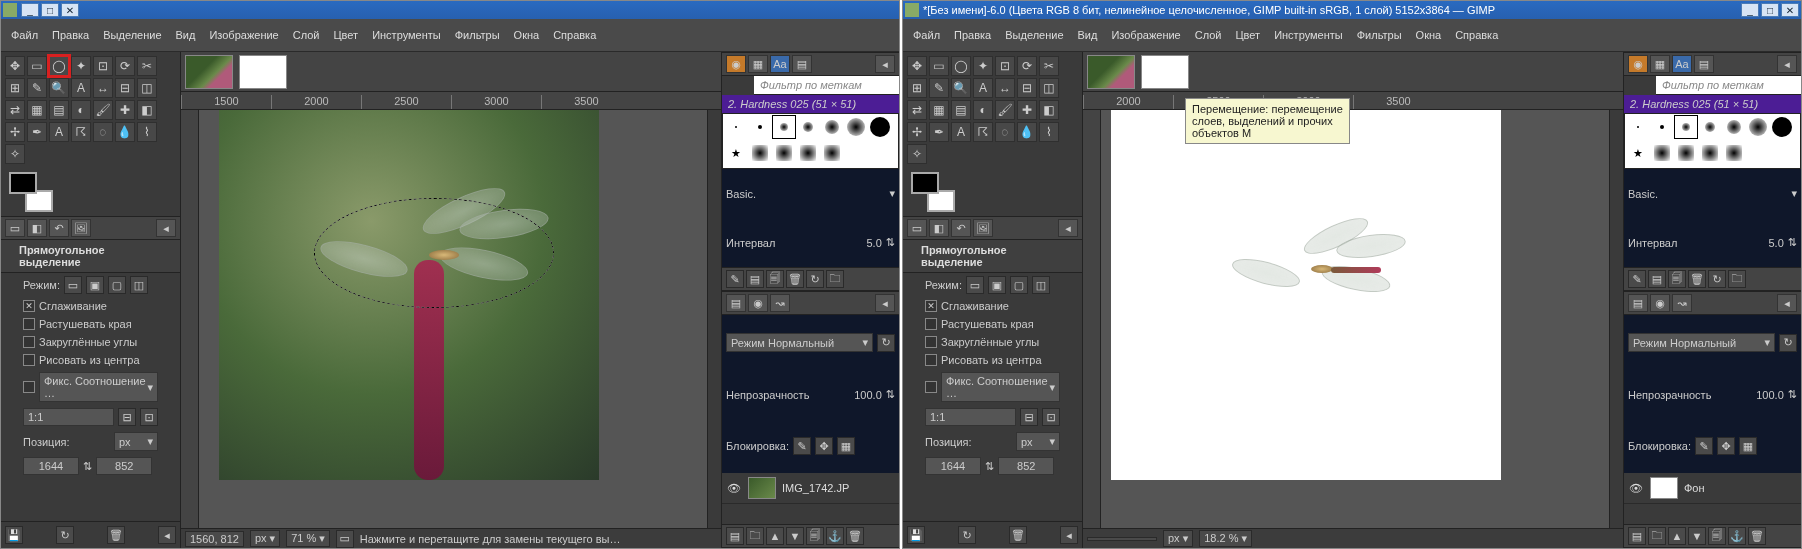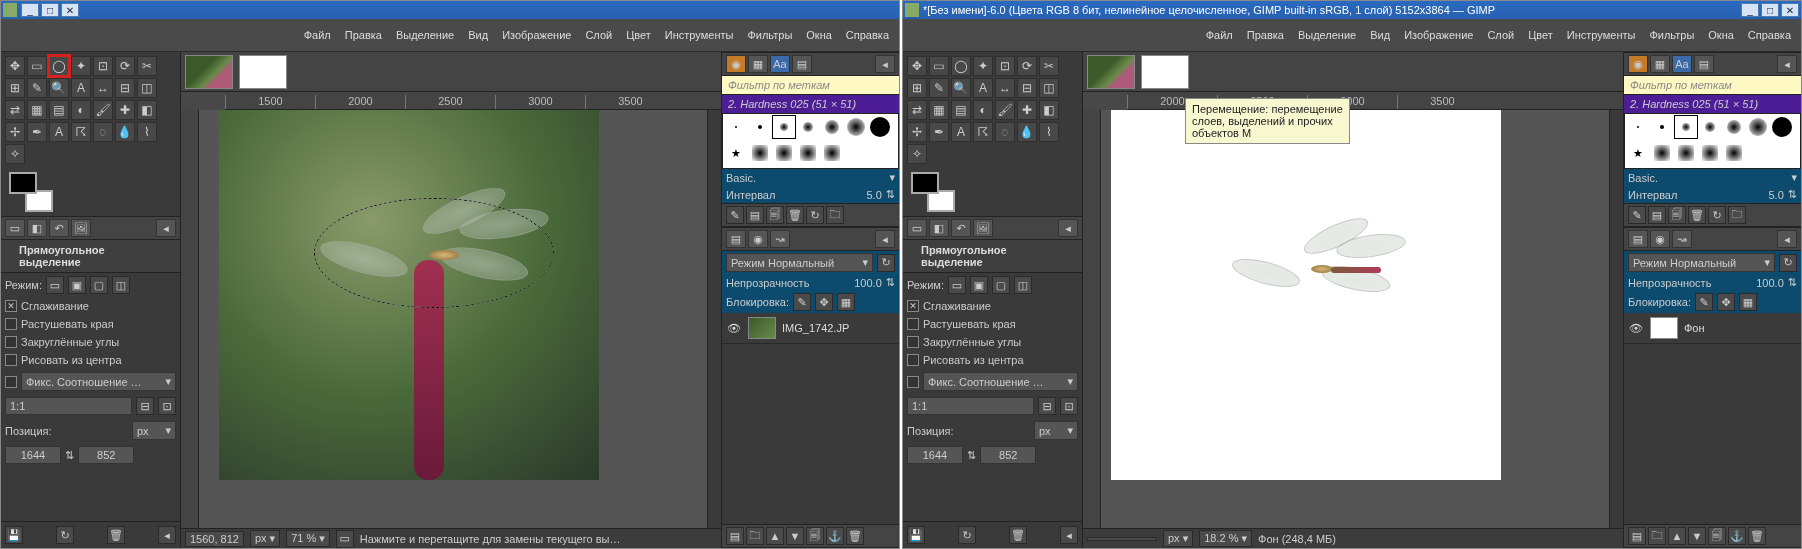--- a/index.html
+++ b/index.html
@@ -4,68 +4,68 @@
 <style>
 * { margin: 0; padding: 0; box-sizing: border-box; font-family: "Segoe UI", Tahoma, sans-serif; font-size: 11px; user-select: none; }
 body { background: #fff; width: 1802px; height: 549px; display: flex; }
 .window { flex: 1; display: flex; flex-direction: column; border: 1px solid #888; background: #454545; position: relative; }
 .window + .window { margin-left: 2px; }
 .titlebar { height: 18px; background: linear-gradient(#2a6ac0, #2760b0); display: flex; align-items: center; color: #fff; padding: 0 2px; }
 .titlebar .gicon { width: 14px; height: 14px; background: #8a6; margin-right: 4px; display:inline-block; }
 .titlebar .title { flex: 1; white-space: nowrap; overflow: hidden; }
 .winbtns { display: flex; gap: 2px; }
 .winbtn { width: 18px; height: 14px; background: #d6e4f5; border: 1px solid #4a7bb5; display: flex; align-items: center; justify-content: center; color: #123; font-size: 10px; }
-.menubar { height: 32px; background: #4a4a4a; display: flex; align-items: center; padding: 16px 4px; gap: 2px; border-bottom: 1px solid #2a2a2a; justify-content: flex-end; }
+.menubar { height: 32px; background: #4a4a4a; display: flex; align-items: center; padding: 16px 4px; gap: 2px; border-bottom: 1px solid #2a2a2a; }
 .menuitem { color: #ddd; padding: 2px 6px; }
 .workrow { flex: 1; display: flex; min-height: 0; }
 .leftcol { width: 180px; background: #3a3a3a; display: flex; flex-direction: column; border-right: 1px solid #222; }
 .toolbox { padding: 4px; display: flex; flex-wrap: wrap; gap: 2px; }
 .toolbtn { width: 20px; height: 20px; background: #484848; border: 1px solid #2f2f2f; color: #ccc; display: flex; align-items: center; justify-content: center; font-size: 12px; }
 .toolbtn.hl { outline: 3px solid #d82020; outline-offset: -1px; }
 .fgbg { position: relative; width: 44px; height: 40px; margin: 4px 8px; }
 .fgbg .fg { position: absolute; left: 0; top: 0; width: 28px; height: 22px; background: #000; border: 2px solid #aaa; }
 .fgbg .bg { position: absolute; right: 0; bottom: 0; width: 28px; height: 22px; background: #fff; border: 2px solid #aaa; }
 .tabrow { display: flex; gap: 2px; padding: 2px 4px; background: #444; border-top: 1px solid #222; border-bottom: 1px solid #222; }
 .tabbtn { width: 20px; height: 18px; background: #555; border: 1px solid #333; color:#ccc; display:flex;align-items:center;justify-content:center; }
 .panel-title { background: #3f3f3f; color: #ddd; padding: 4px 18px; font-weight: bold; border-bottom: 1px solid #222; }
-.optrow { display: flex; align-items: center; gap: 4px; color: #ccc; padding: 3px 4px; }
+.optrow { display: flex; align-items: center; gap: 4px; color: #ccc; padding: 3px 22px; }
 .checkbox { width: 12px; height: 12px; border: 1px solid #888; background: #333; display: inline-block; }
 .checkbox.checked::after { content: '✕'; color: #ccc; font-size: 9px; display: block; text-align: center; line-height: 10px; }
 .dropdown { flex: 1; background: #555; border: 1px solid #333; color: #ccc; padding: 2px 4px; display: flex; justify-content: space-between; align-items: center; }
 .numbox { width: 56px; background: #555; border: 1px solid #333; color: #ccc; padding: 2px 4px; text-align: center; }
 .iconbtn { width: 18px; height: 18px; background: #4a4a4a; border: 1px solid #2a2a2a; color: #ccc; display: inline-flex; align-items: center; justify-content: center; }
 .bottomtools { margin-top: auto; display: flex; gap: 4px; padding: 4px; border-top: 1px solid #222; justify-content: space-between; background:#3a3a3a; }
 .center { flex: 1; display: flex; flex-direction: column; background: #484848; min-width: 0; position: relative; }
 .thumbrow { height: 40px; background: #444; display: flex; align-items: center; padding: 2px 4px; gap: 6px; border-bottom: 1px solid #222; }
 .thumb { width: 48px; height: 34px; border: 1px solid #888; background: #2a2a2a; display: inline-block; object-fit: cover; }
 .thumb.white { background: #fff; }
 .thumb.dragon { background: linear-gradient(135deg, #3a5a2a 40%, #6a8a4a 60%, #b05a7a 70%); }
-.ruler-h { height: 18px; background: #444; color: #bbb; font-size: 9px; display: flex; align-items: flex-end; overflow: hidden; position: relative; border-bottom:1px solid #222;margin-left:44px; }
+.ruler-h { height: 18px; background: #444; color: #bbb; font-size: 9px; display: flex; align-items: flex-end; overflow: hidden; position: relative; border-bottom:1px solid #222; }
 .ruler-h span { display:inline-block; width: 90px; text-align:center; border-left:1px solid #777; padding-bottom:2px; }
 .canvaswrap { flex: 1; display: flex; min-height: 0; }
 .ruler-v { width: 18px; background: #444; border-right:1px solid #222; }
 .canvasarea { flex: 1; position: relative; background: #555; overflow: hidden; }
 .canvas { position: absolute; background: #fff; }
 .canvas.bg-photo { background: radial-gradient(circle at 40% 30%, #8a9a6a 0%, #4a6a3a 50%, #2a3a2a 100%); }
 .dragonfly { position: absolute; }
 .df-body { position: absolute; width: 30px; height: 10px; background: radial-gradient(#d8b878, #8a6a3a); border-radius: 50%; }
 .df-wing { position: absolute; width: 90px; height: 28px; background: radial-gradient(ellipse, rgba(200,210,200,0.5), rgba(180,190,180,0.3)); border-radius: 50%; border: 1px solid rgba(160,170,160,0.5); }
 .df-tail { position:absolute; width:50px; height:6px; background:linear-gradient(90deg,#7a5a3a,#b03a5a); border-radius:3px; }
 .selection { position: absolute; border: 1px dashed #fff; outline: 1px dashed #000; outline-offset: -1px; }
 .scroll-v { width: 14px; background: #3a3a3a; border-left:1px solid #222; }
 .statusbar { height: 20px; background: #3c3c3c; color: #ccc; display: flex; align-items: center; padding: 0 4px; gap: 6px; border-top: 1px solid #222; font-size: 10px; }
 .statbox { background: #4a4a4a; border: 1px solid #2a2a2a; padding: 1px 4px; }
 .rightcol { width: 178px; background: #3a3a3a; display: flex; flex-direction: column; border-left: 1px solid #222; }
 .rightcol .tabrow { justify-content: flex-start; }
-.filterbar { background: #fef9c3; color: #888; padding: 3px 6px; font-style: italic; border-bottom: 1px solid #222; }
+.filterbar { background: #ffffff; color: #888; padding: 3px 6px; font-style: italic; border-bottom: 1px solid #222; margin-left: 32px; }
 .brushname { background: #4c1d95; color: #ccc; padding: 3px 6px; font-style: italic; }
 .brushgrid { height: 56px; background: #fff; display: flex; flex-wrap: wrap; padding: 2px; gap: 2px; border: 1px solid #222; overflow:hidden; }
 .bcell { width: 22px; height: 22px; display:flex; align-items:center; justify-content:center; }
 .bc-circle { border-radius:50%; background:#000; }
-.slider-row { display: flex; align-items: center; padding: 2px 4px; gap: 4px; color: #ccc; background:#0c4a6e; }
+.slider-row { display: flex; align-items: center; padding: 18px 4px; gap: 4px; color: #ccc; background:#0f172a; }
 .slider-row .slabel { flex: 1; }
 .layers { flex: 1; display: flex; flex-direction: column; }
 .layerlist { flex: 1; background: #3a3a3a; overflow: auto; }
 .layerrow { display: flex; align-items: center; gap: 6px; padding: 4px; border-bottom: 1px solid #2a2a2a; color: #ddd; }
 .eye { width: 16px; height: 16px; color: #ddd; display:flex;align-items:center;justify-content:center; }
 .layerthumb { width: 28px; height: 22px; background: #fff; border: 1px solid #888; }
 .layerthumb.dragon { background: linear-gradient(135deg,#3a5a2a,#6a8a4a); }
 .tooltip { position: absolute; background: #f7f7d0; border: 1px solid #888; color: #222; padding: 4px 6px; font-size: 11px; z-index: 50; white-space: nowrap; }
 </style>
 </head>
@@ -508,21 +508,20 @@
               <div class="df-tail" style="left:90px;top:27px"></div>
             </div>
           </div>
         </div>
         <div class="scroll-v"></div>
       </div>
       <div class="statusbar">
         <span class="statbox" style="width:70px"></span>
         <span class="statbox"><span>px</span> ▾</span>
         <span class="statbox"><span>18.2 %</span> ▾</span>
-        <span style="flex:1">Фон (248,4 МБ)</span>
       </div>
     </div>
 
     <div class="rightcol">
       <div class="tabrow">
         <div class="tabbtn" style="background:#c57a2a">◉</div>
         <div class="tabbtn">▦</div>
         <div class="tabbtn" style="background:#3a6aaa">Aa</div>
         <div class="tabbtn">▤</div>
         <div style="flex:1"></div>

